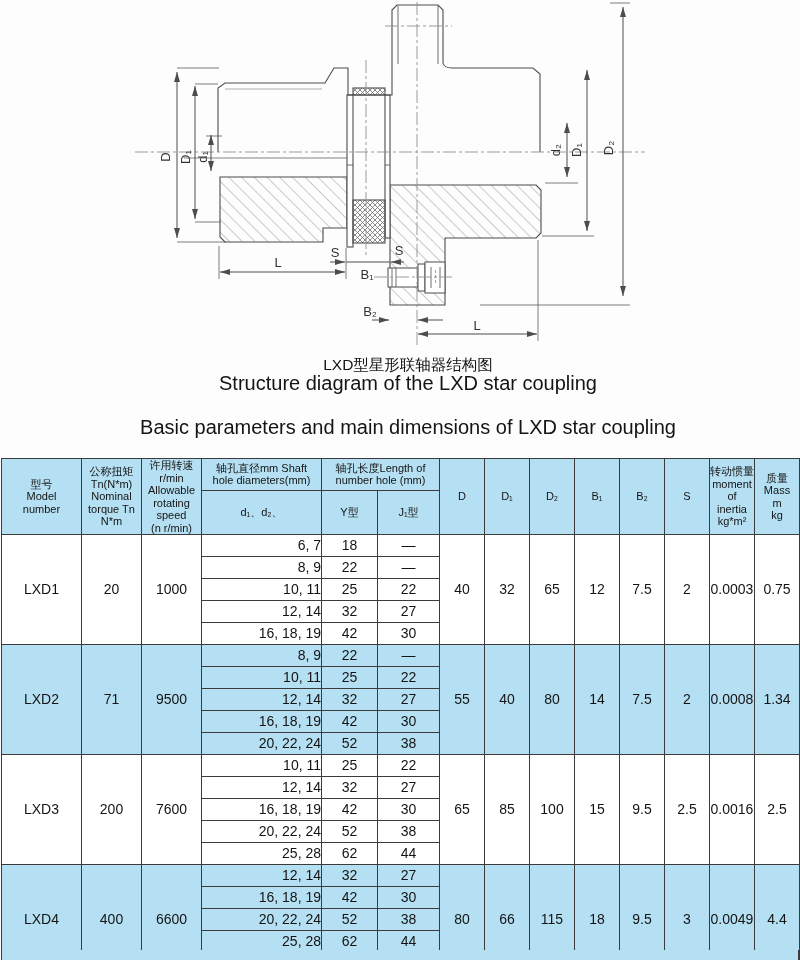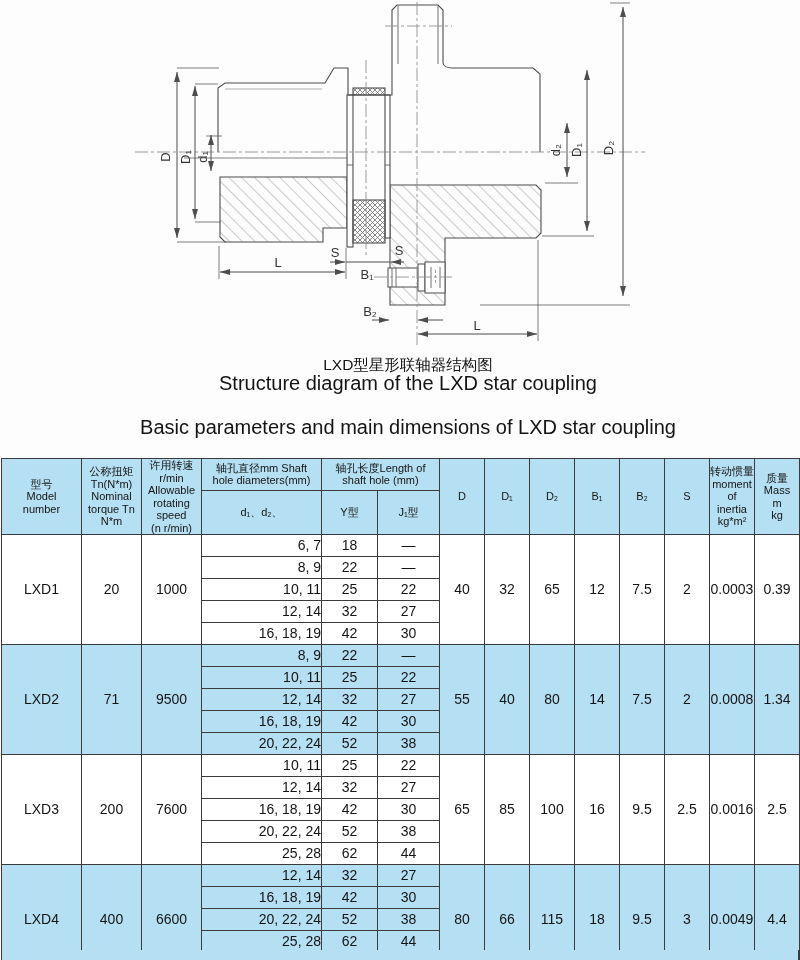--- a/index.html
+++ b/index.html
@@ -169,21 +169,21 @@
 N*m</th>
       <th rowspan="2" class="h-small">许用转速
 r/min
 Allowable
 rotating
 speed
 (n r/min)</th>
       <th class="h-grp">轴孔直径mm  Shaft
 hole diameters(mm)</th>
       <th colspan="2" class="h-grp">轴孔长度Length of
-shaft hole (mm)</th>
+number hole (mm)</th>
       <th rowspan="2" class="h-dim">D</th>
       <th rowspan="2" class="h-dim">D₁</th>
       <th rowspan="2" class="h-dim">D₂</th>
       <th rowspan="2" class="h-dim">B₁</th>
       <th rowspan="2" class="h-dim">B₂</th>
       <th rowspan="2" class="h-dim">S</th>
       <th rowspan="2" class="h-inertia">转动惯量
 moment
 of
 inertia
@@ -207,21 +207,21 @@
         <td class="dia">6, 7</td>
         <td>18</td>
         <td>—</td>
         <td rowspan="5">40</td>
         <td rowspan="5">32</td>
         <td rowspan="5">65</td>
         <td rowspan="5">12</td>
         <td rowspan="5">7.5</td>
         <td rowspan="5">2</td>
         <td rowspan="5">0.0003</td>
-        <td rowspan="5">0.39</td>
+        <td rowspan="5">0.75</td>
       </tr>
       <tr>
         <td class="dia">8, 9</td>
         <td>22</td>
         <td>—</td>
       </tr>
       <tr>
         <td class="dia">10, 11</td>
         <td>25</td>
         <td>22</td>
@@ -275,21 +275,21 @@
       <tr>
         <td rowspan="5">LXD3</td>
         <td rowspan="5">200</td>
         <td rowspan="5">7600</td>
         <td class="dia">10, 11</td>
         <td>25</td>
         <td>22</td>
         <td rowspan="5">65</td>
         <td rowspan="5">85</td>
         <td rowspan="5">100</td>
-        <td rowspan="5">16</td>
+        <td rowspan="5">15</td>
         <td rowspan="5">9.5</td>
         <td rowspan="5">2.5</td>
         <td rowspan="5">0.0016</td>
         <td rowspan="5">2.5</td>
       </tr>
       <tr>
         <td class="dia">12, 14</td>
         <td>32</td>
         <td>27</td>
       </tr>

